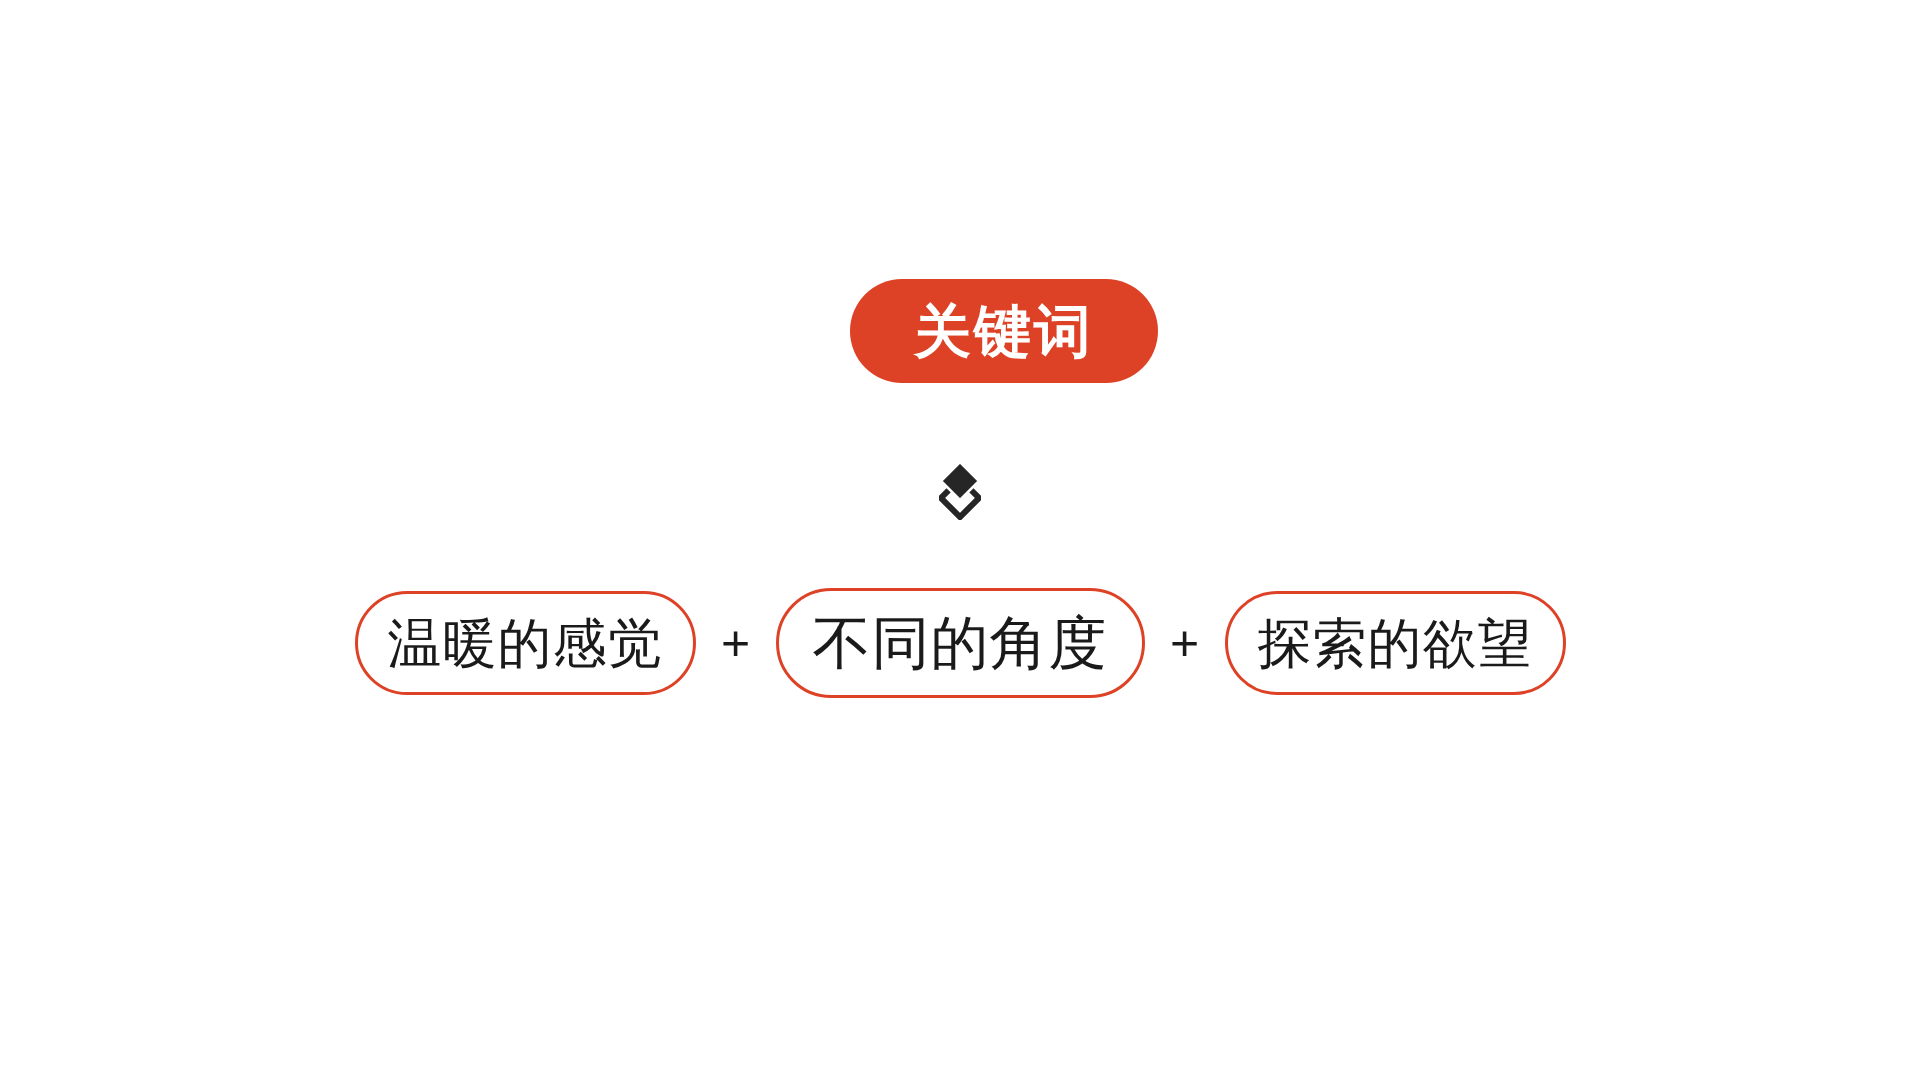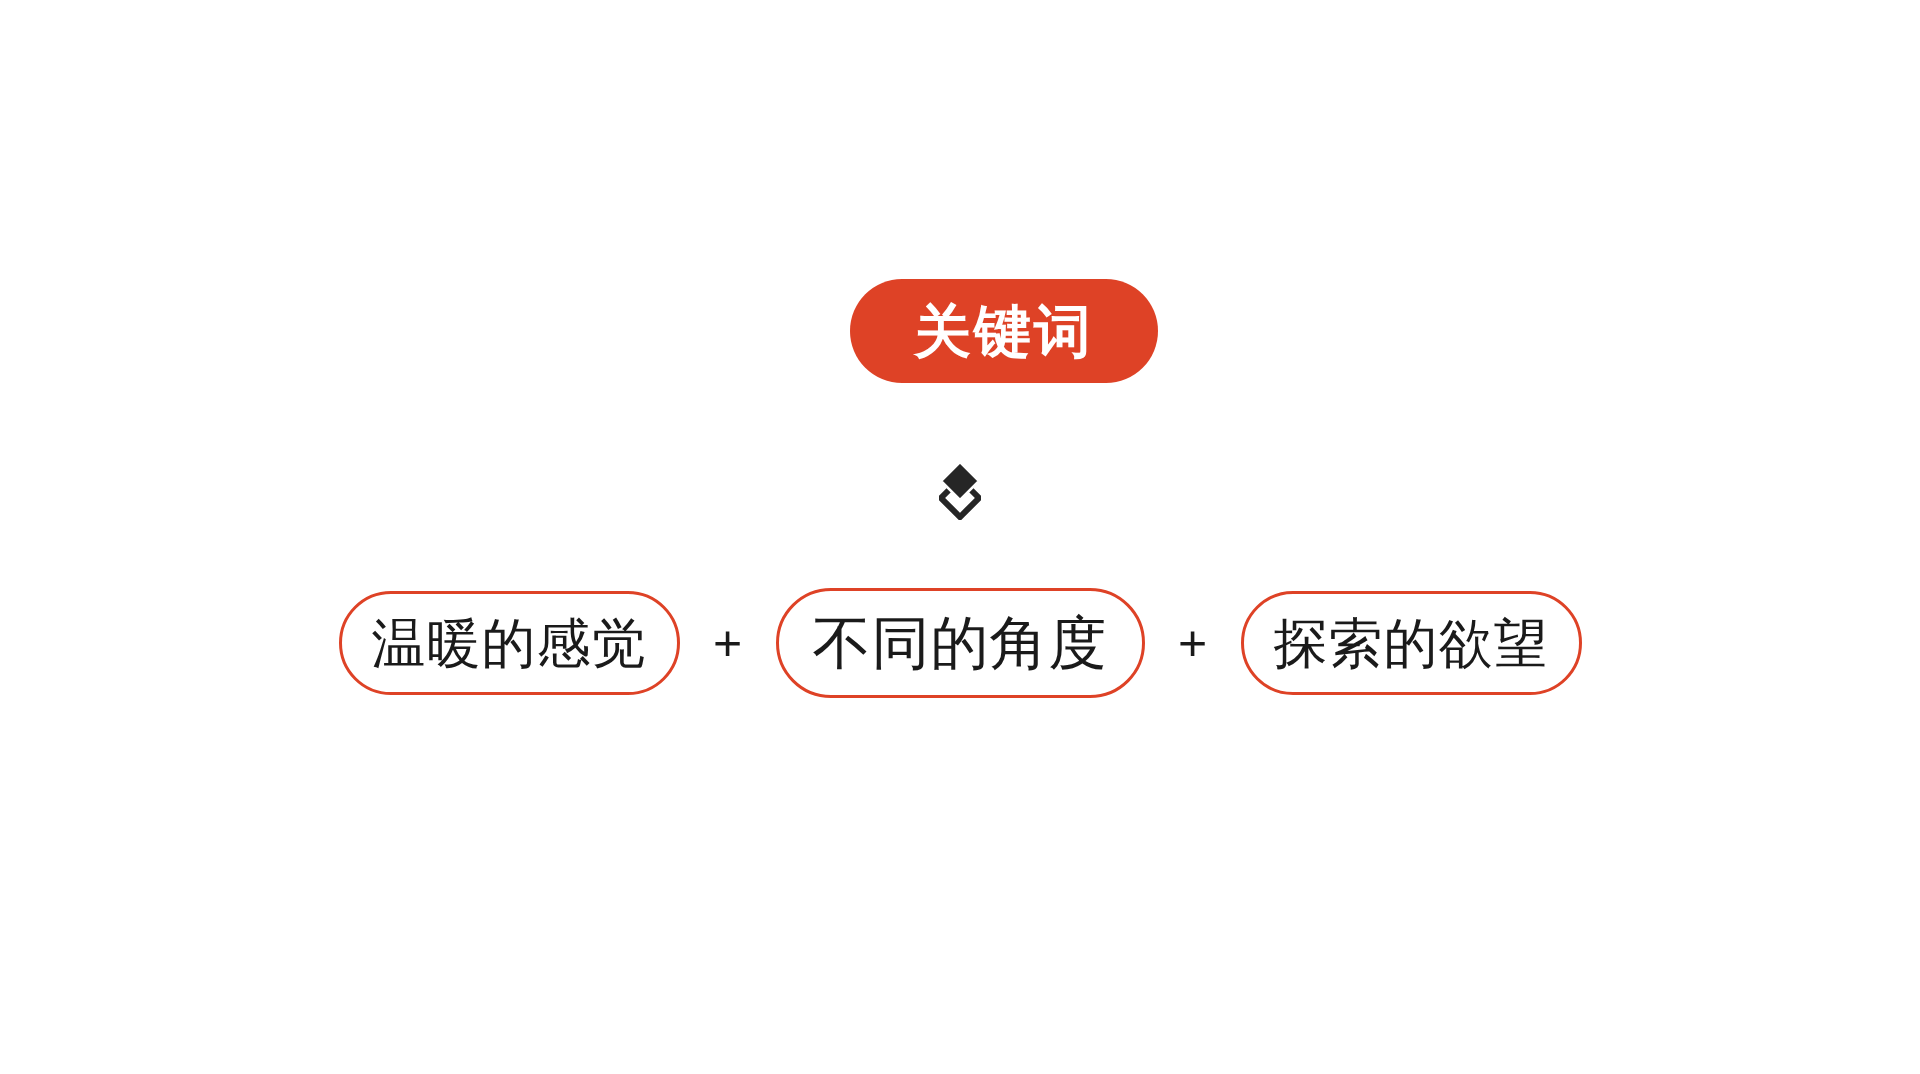--- a/index.html
+++ b/index.html
@@ -66,21 +66,21 @@
 
   
   .pill-row {
     position: absolute;
     top: 588px;
     left: 0;
     width: 100%;
     display: flex;
     align-items: center;
     justify-content: center;
-    gap: 8px;
+    gap: 0;
   }
   .pill {
     box-sizing: border-box;
     display: inline-flex;
     align-items: center;
     justify-content: center;
     height: 104px;
     padding: 0 30px;
     border: 3px solid #DE4226;
     border-radius: 52px;

